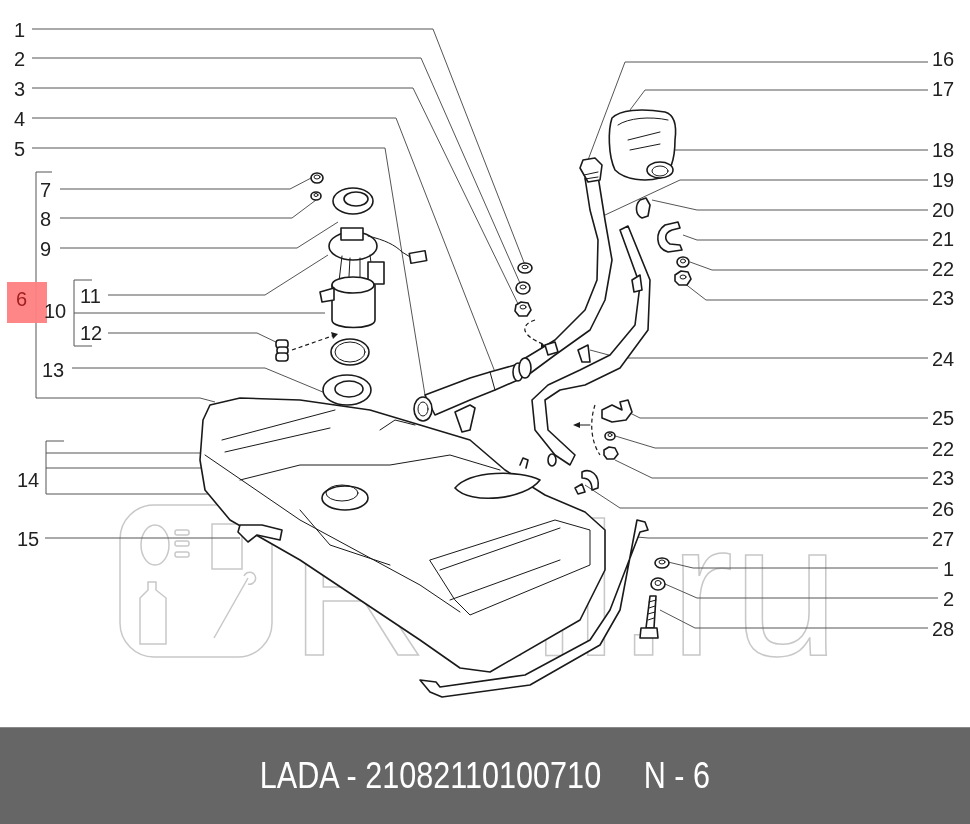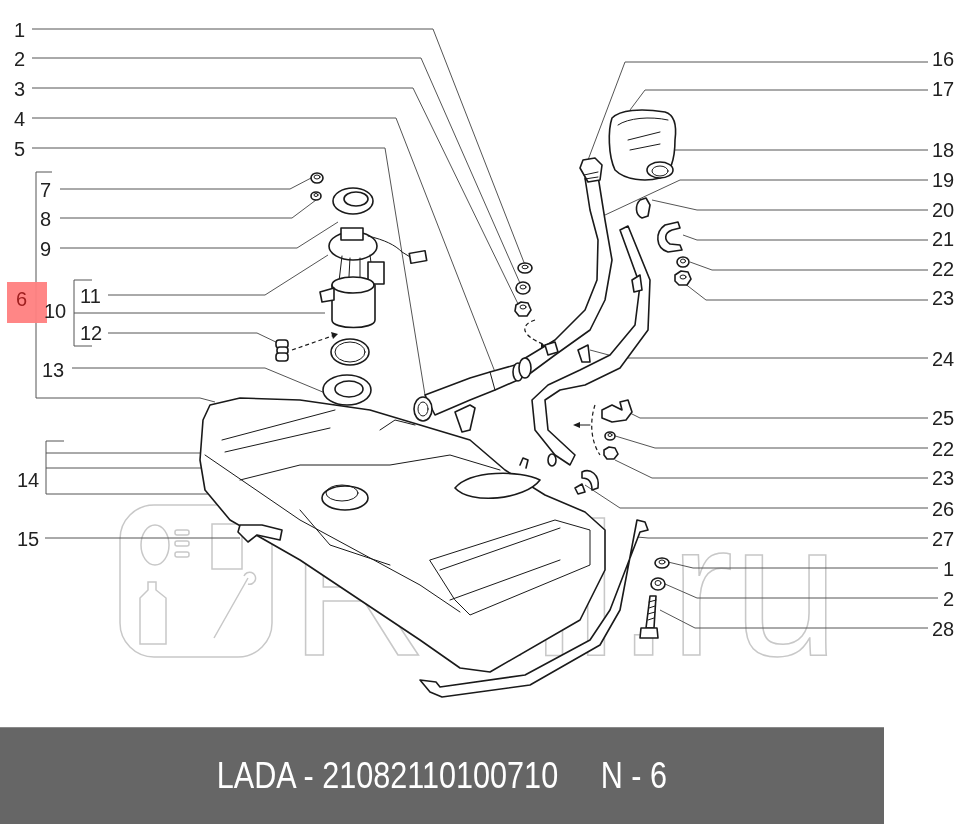--- a/index.html
+++ b/index.html
@@ -5,21 +5,21 @@
   html, body { margin: 0; padding: 0; background: #ffffff; }
   body { width: 970px; height: 824px; position: relative; overflow: hidden; font-family: "Liberation Sans", sans-serif; }
   #diagram { position: absolute; left: 0; top: 0; width: 970px; height: 727px; }
   .lbl { font-family: "Liberation Sans", sans-serif; font-size: 20px; fill: #222222; }
   .lead { stroke: #555555; stroke-width: 1; fill: none; }
   .part { stroke: #1a1a1a; stroke-width: 1.6; fill: #ffffff; stroke-linejoin: round; stroke-linecap: round; }
   .part-thin { stroke: #1a1a1a; stroke-width: 1; fill: none; stroke-linecap: round; }
   .wm { stroke: #c8c8c8; stroke-width: 1.5; fill: none; }
   .wm-text { font-family: "Liberation Sans", sans-serif; font-size: 190px; fill: none; stroke: #c8c8c8; stroke-width: 1.5; }
   .arrow { stroke: #1a1a1a; stroke-width: 1.2; fill: none; stroke-dasharray: 4 3; }
-  #footer { position: absolute; left: 0; top: 727px; width: 884px; height: 97px; background: #666666; border-top: 1px solid #8a8a8a; box-sizing: border-box; display: flex; align-items: center; justify-content: center; }
+  #footer { position: absolute; left: 0; top: 727px; width: 970px; height: 97px; background: #666666; border-top: 1px solid #8a8a8a; box-sizing: border-box; display: flex; align-items: center; justify-content: center; }
   #footer-text { color: #ffffff; font-family: "Liberation Sans", sans-serif; font-size: 36px; letter-spacing: 0px; transform: scaleX(0.85); white-space: pre; }
 </style>
 </head>
 <body>
 
 <svg id="diagram" viewBox="0 0 970 727" xmlns="http://www.w3.org/2000/svg">
 
   <g>
     <rect class="wm" x="120" y="505" width="152" height="152" rx="34"></rect>
     <ellipse class="wm" cx="155" cy="545" rx="14" ry="20"></ellipse>

